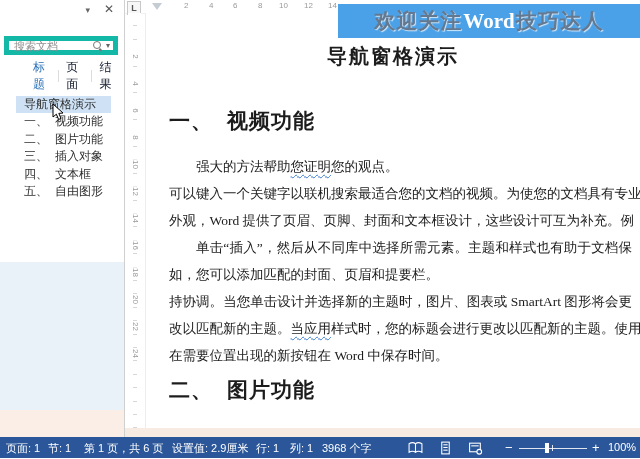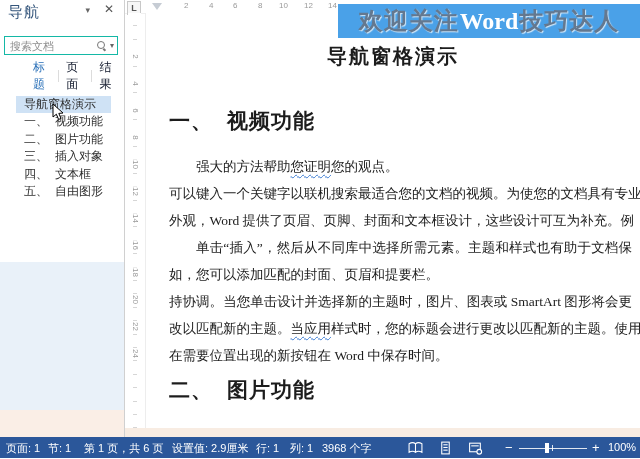--- a/index.html
+++ b/index.html
@@ -8,21 +8,21 @@
 
   
   #navpane{position:absolute;left:0;top:0;width:125px;height:437px;background:#fff;
            border-right:1px solid #d0d0d0;box-sizing:border-box;}
   .nav-blue-block{position:absolute;left:0;top:262px;width:124px;height:148px;background:#e9f1f9;}
   .nav-peach-block{position:absolute;left:0;top:410px;width:124px;height:27px;background:#faeee6;}
   .nav-header{position:absolute;left:8px;top:3px;width:110px;height:20px;}
   .nav-title{font-size:15px;color:#35567c;letter-spacing:1px;}
   .nav-dd{position:absolute;right:34px;top:5px;font-size:9px;color:#666;cursor:default;}
   .nav-close{position:absolute;right:10px;top:2px;font-size:12px;color:#555;cursor:default;}
-  .searchbox{position:absolute;left:4px;top:36px;width:114px;height:19px;border:1px solid #14b8a6;
+  .searchbox{position:absolute;left:4px;top:36px;width:114px;height:19px;border:5px solid #14b8a6;
              background:#fff;box-sizing:border-box;display:flex;align-items:center;}
   .searchbox input{flex:1;border:none;outline:none;font-size:11px;color:#333;padding:0 0 0 5px;
                    font-family:"Liberation Sans",sans-serif;background:transparent;min-width:0;}
   .searchbox input::placeholder{color:#8f8f8f;opacity:1;}
   .mag{position:relative;width:11px;height:11px;margin-right:3px;flex:none;}
   .mag::before{content:"";position:absolute;left:1px;top:1px;width:6px;height:6px;border:1.4px solid #777;
                border-radius:50%;}
   .mag::after{content:"";position:absolute;left:8px;top:8px;width:3px;height:1.6px;background:#777;
               transform:rotate(45deg);transform-origin:0 0;}
   .search-dd{font-size:8px;color:#666;margin-right:3px;flex:none;}
@@ -67,21 +67,21 @@
   .ind{text-indent:2em;}
   .wavy{text-decoration:underline;text-decoration-style:wavy;text-decoration-color:#3a7ad1;
         text-decoration-thickness:1px;text-underline-offset:3px;}
   .doc-h2{margin:7px 0 0 23px;font-size:21px;font-weight:bold;letter-spacing:1px;}
   .doc-h2 .hnum{margin-right:14px;}
   .doc-peach{position:absolute;left:125px;top:428px;width:515px;height:9px;background:#f8ece2;}
 
   
   #banner{position:absolute;left:338px;top:4px;width:302px;height:34px;background:#4aa1e8;
           display:flex;align-items:center;justify-content:center;white-space:nowrap;
-          font-family:"Liberation Serif",serif;font-weight:bold;font-size:24px;z-index:30;}
+          font-family:"Liberation Serif",serif;font-weight:bold;font-size:21px;z-index:30;}
   #banner .cjk{color:#64788f;text-shadow:1px 1px 1px rgba(255,255,255,.75);letter-spacing:1px;}
   #banner .wrd{color:#fff;margin:0 1px;}
 
   
   #statusbar{position:absolute;left:0;top:437px;width:640px;height:21px;background:#2b579a;
              color:#fff;font-size:11px;}
   #statusbar .sfield{position:absolute;top:4px;white-space:nowrap;cursor:default;}
   .sb-icon{position:absolute;top:4px;width:15px;height:14px;cursor:default;}
   .zoom-minus{position:absolute;left:505px;top:3px;font-size:13px;cursor:default;}
   .zoom-track{position:absolute;left:519px;top:10.5px;width:68px;height:1px;background:rgba(255,255,255,.85);}
@@ -95,23 +95,20 @@
 </style>
 </head>
 <body>
 
 <div id="app">
 
   <div id="navpane">
     <div class="nav-blue-block"></div>
     <div class="nav-peach-block"></div>
 
-    <div class="nav-header">
-      <span class="nav-title">导航</span>
-    </div>
     <span class="nav-dd">▾</span>
     <span class="nav-close">✕</span>
 
     <div class="searchbox">
       <input type="text" placeholder="搜索文档" style="">
       <span class="mag"></span>
       <span class="search-dd">▾</span>
     </div>
 
     <div class="nav-tabs">

